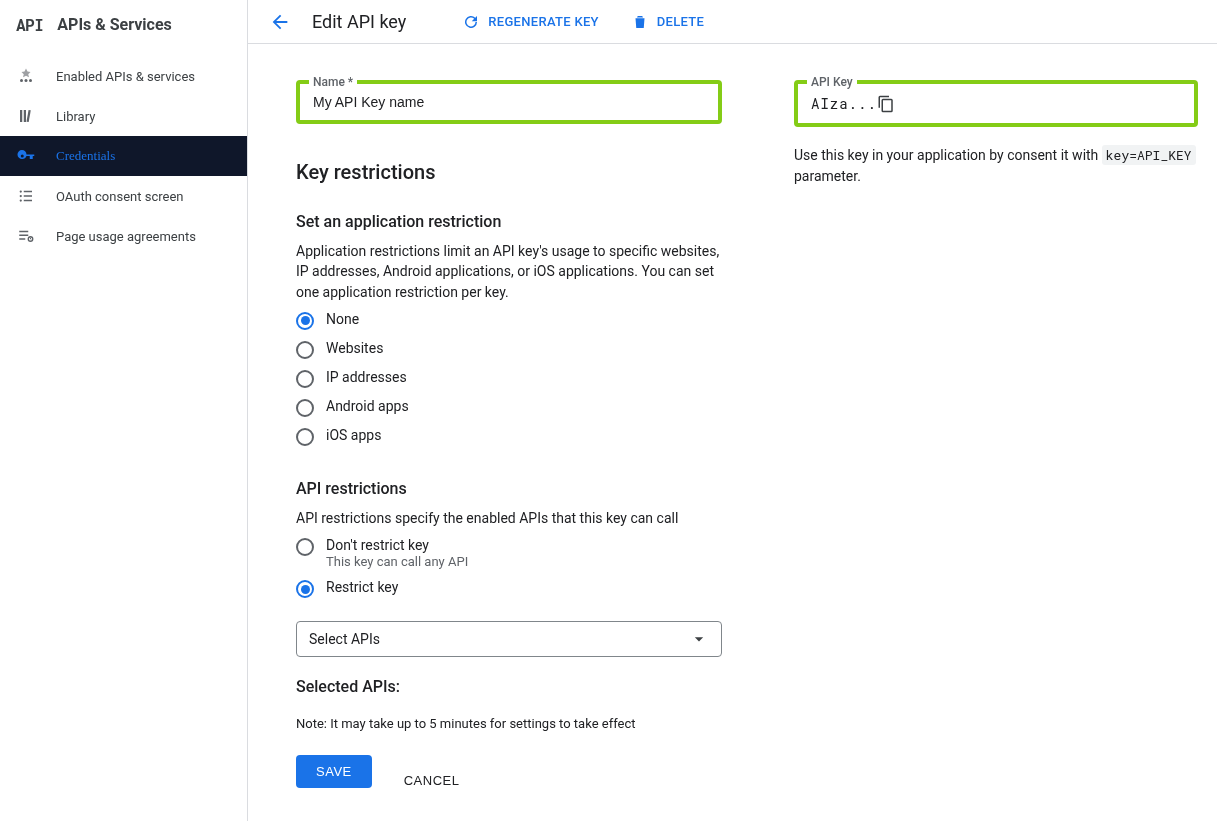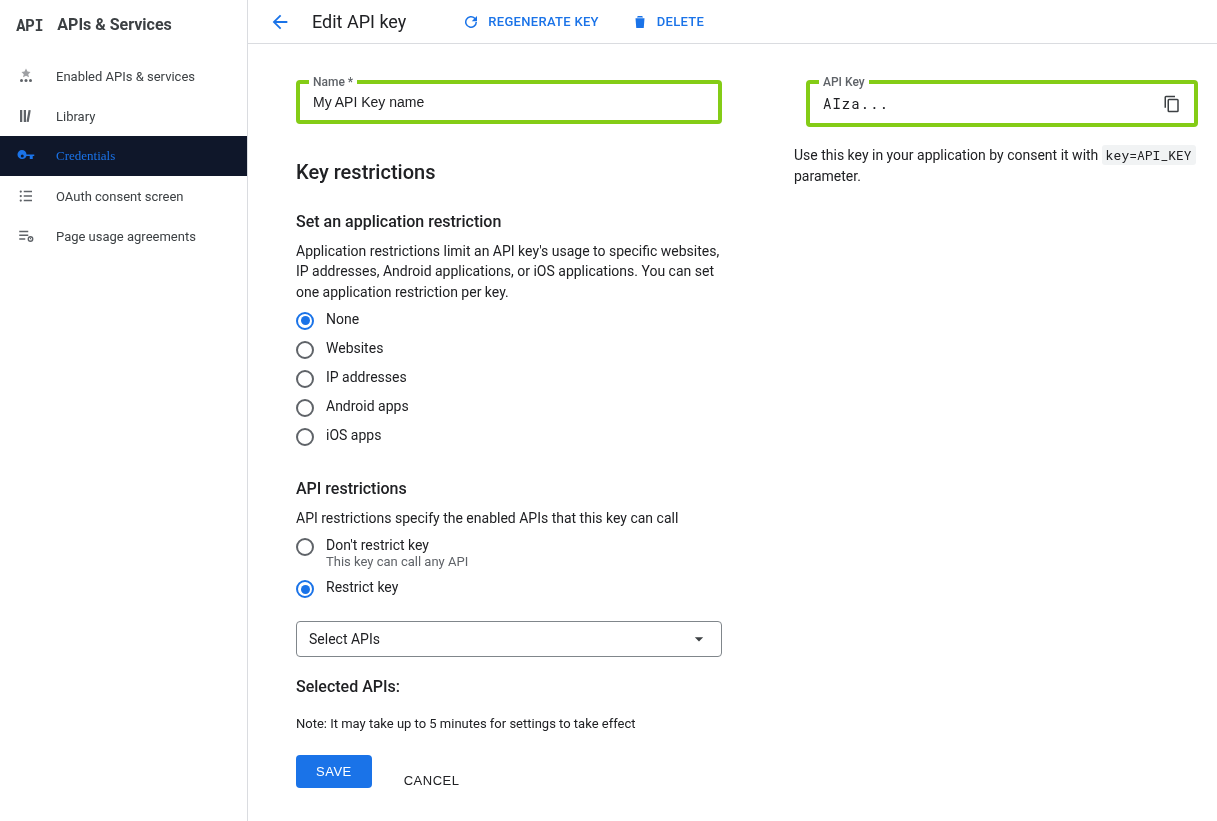--- a/index.html
+++ b/index.html
@@ -93,21 +93,21 @@
   }
   .field-legend {
     position:absolute; top:-9px; left:9px; background:#fff; padding:0 4px;
     font-size:12px; color:#5f6368; font-weight:500;
   }
   .field input {
     border:none; outline:none; width:100%; font-size:14px; color:#202124;
     background:transparent;
   }
   .apikey-field {
-    display:flex; align-items:center; justify-content:space-between;margin-left:12px;
+    display:flex; align-items:center; 
   }
   .apikey-value { font-family:"Roboto Mono","Courier New",monospace; font-size:14px; letter-spacing:1px;}
   .copy-btn { cursor:pointer; color:#3c4043; display:flex;}
   h2.section-h { font-size:20px; font-weight:500; color:#202124; margin-top:36px;}
   h3.sub-h { font-size:16px; font-weight:500; color:#202124; margin-top:28px;}
   .desc { font-size:14px; color:#202124; line-height:1.45; margin-top:10px; }
   .helper { font-size:14px; color:#202124; line-height:1.5; margin-top:18px;}
   code.inline { background:#f1f3f4; font-family:"Roboto Mono",monospace; font-size:13px; padding:1px 4px; border-radius:3px;}
   .radio-group { margin-top:4px; }
   .radio {

